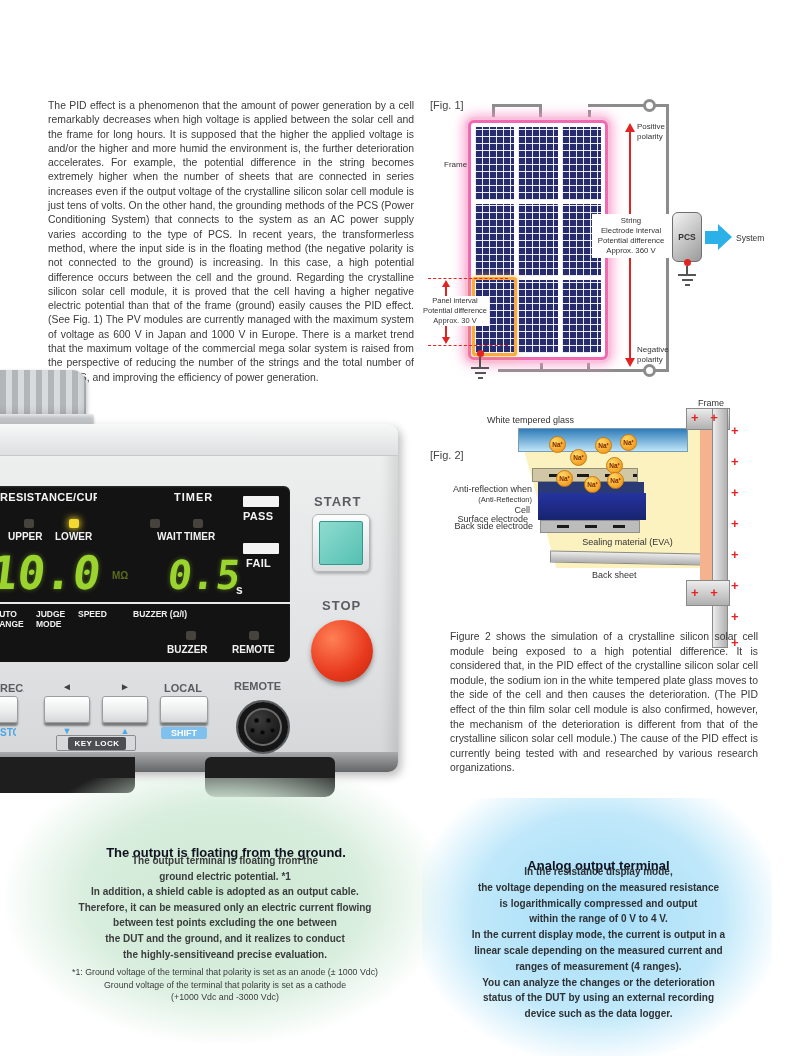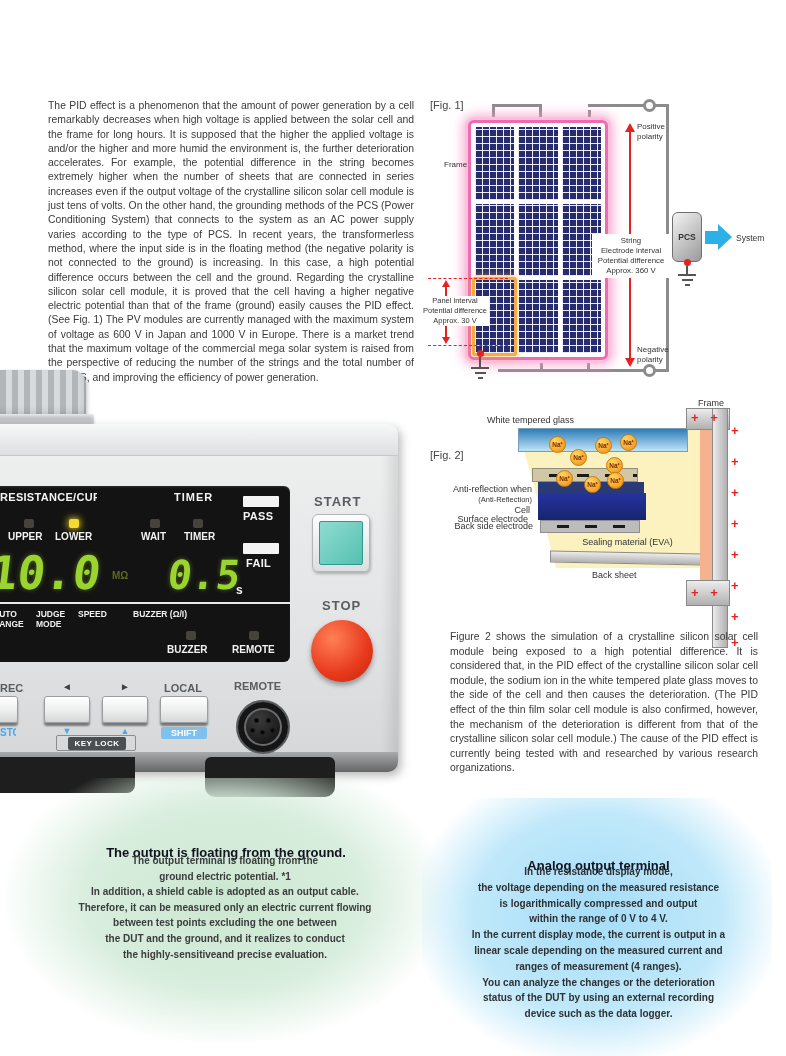--- a/index.html
+++ b/index.html
@@ -163,21 +163,21 @@
     <div class="pv-cell pv-hl"></div>
     <div class="pv-cell"></div>
     <div class="pv-cell"></div>
   </div>
 
   <div class="abs flbl" style="left:444px; top:160px;">Frame</div>
 
   <div class="abs redline" style="left:629px; top:131px; width:2px; height:228px;"></div>
   <div class="abs tri tri-up" style="left:625px; top:123px;"></div>
   <div class="abs tri tri-dn" style="left:625px; top:358px;"></div>
-  <div class="abs notebox pre" style="left:592px; top:234px; width:78px; padding:2px 0;">String
+  <div class="abs notebox pre" style="left:592px; top:214px; width:78px; padding:2px 0;">String
 Electrode interval
 Potential difference
 Approx. 360 V</div>
   <div class="abs flbl pre" style="left:637px; top:122px;">Positive
 polarity</div>
   <div class="abs flbl pre" style="left:637px; top:345px;">Negative
 polarity</div>
 
   <div class="abs dash-red" style="left:428px; top:278px; width:80px;"></div>
   <div class="abs dash-red" style="left:428px; top:345px; width:80px;"></div>
@@ -268,21 +268,21 @@
   <div class="abs dhead" style="left:243px; top:510px;">PASS</div>
   <div class="abs indwin" style="left:243px; top:543px;"></div>
   <div class="abs dhead" style="left:246px; top:557px;">FAIL</div>
 
   <div class="abs led" style="left:24px; top:519px;"></div>
   <div class="abs led led-on" style="left:69px; top:519px;"></div>
   <div class="abs led" style="left:150px; top:519px;"></div>
   <div class="abs led" style="left:193px; top:519px;"></div>
   <div class="abs dlbl" style="left:8px; top:531px;">UPPER</div>
   <div class="abs dlbl" style="left:55px; top:531px;">LOWER</div>
-  <div class="abs dlbl" style="left:141px; top:531px;">WAIT</div>
+  <div class="abs dlbl" style="left:157px; top:531px;">WAIT</div>
   <div class="abs dlbl" style="left:184px; top:531px;">TIMER</div>
 
   <div class="abs digits" style="left:-10px; top:546px; font-size:46px;">10.0</div>
   <div class="abs" style="left:112px; top:570px; font-weight:bold; font-size:10px; color:#5c6a1f;">MΩ</div>
   <div class="abs digits" style="left:168px; top:552px; font-size:40px;">0.5</div>
   <div class="abs" style="left:236px; top:583px; font-weight:bold; font-size:12px; color:#f0f0f0;">s</div>
 
   <div class="abs sep" style="left:-62px; top:602px; width:352px; height:2px;"></div>
 
   <div class="abs dlbl-s" style="left:-7px; top:609px;">AUTO
@@ -333,20 +333,23 @@
 
   <div class="abs glow-green"></div>
   <div class="abs bub-title" style="left:30px; top:827px; width:392px;">The output is floating from the ground.</div>
   <div class="abs bub-body pre" style="left:18px; top:853px; width:414px;">The output terminal is floating from the
 ground electric potential. *1
 In addition, a shield cable is adopted as an output cable.
 Therefore, it can be measured only an electric current flowing
 between test points excluding the one between
 the DUT and the ground, and it realizes to conduct
 the highly-sensitiveand precise evaluation.</div>
+  <div class="abs bub-foot pre" style="left:18px; top:966px; width:414px;">*1: Ground voltage of the terminal that polarity is set as an anode (± 1000 Vdc)
+Ground voltage of the terminal that polarity is set as a cathode
+(+1000 Vdc and -3000 Vdc)</div>
 
   <div class="abs glow-blue"></div>
   <div class="abs bub-title" style="left:440px; top:840px; width:317px;">Analog output terminal</div>
   <div class="abs bub-body pre" style="left:430px; top:864px; width:337px; line-height:15.8px; color:#2e3133;">In the resistance display mode,
 the voltage depending on the measured resistance
 is logarithmically compressed and output
 within the range of 0 V to 4 V.
 In the current display mode, the current is output in a
 linear scale depending on the measured current and
 ranges of measurement (4 ranges).

